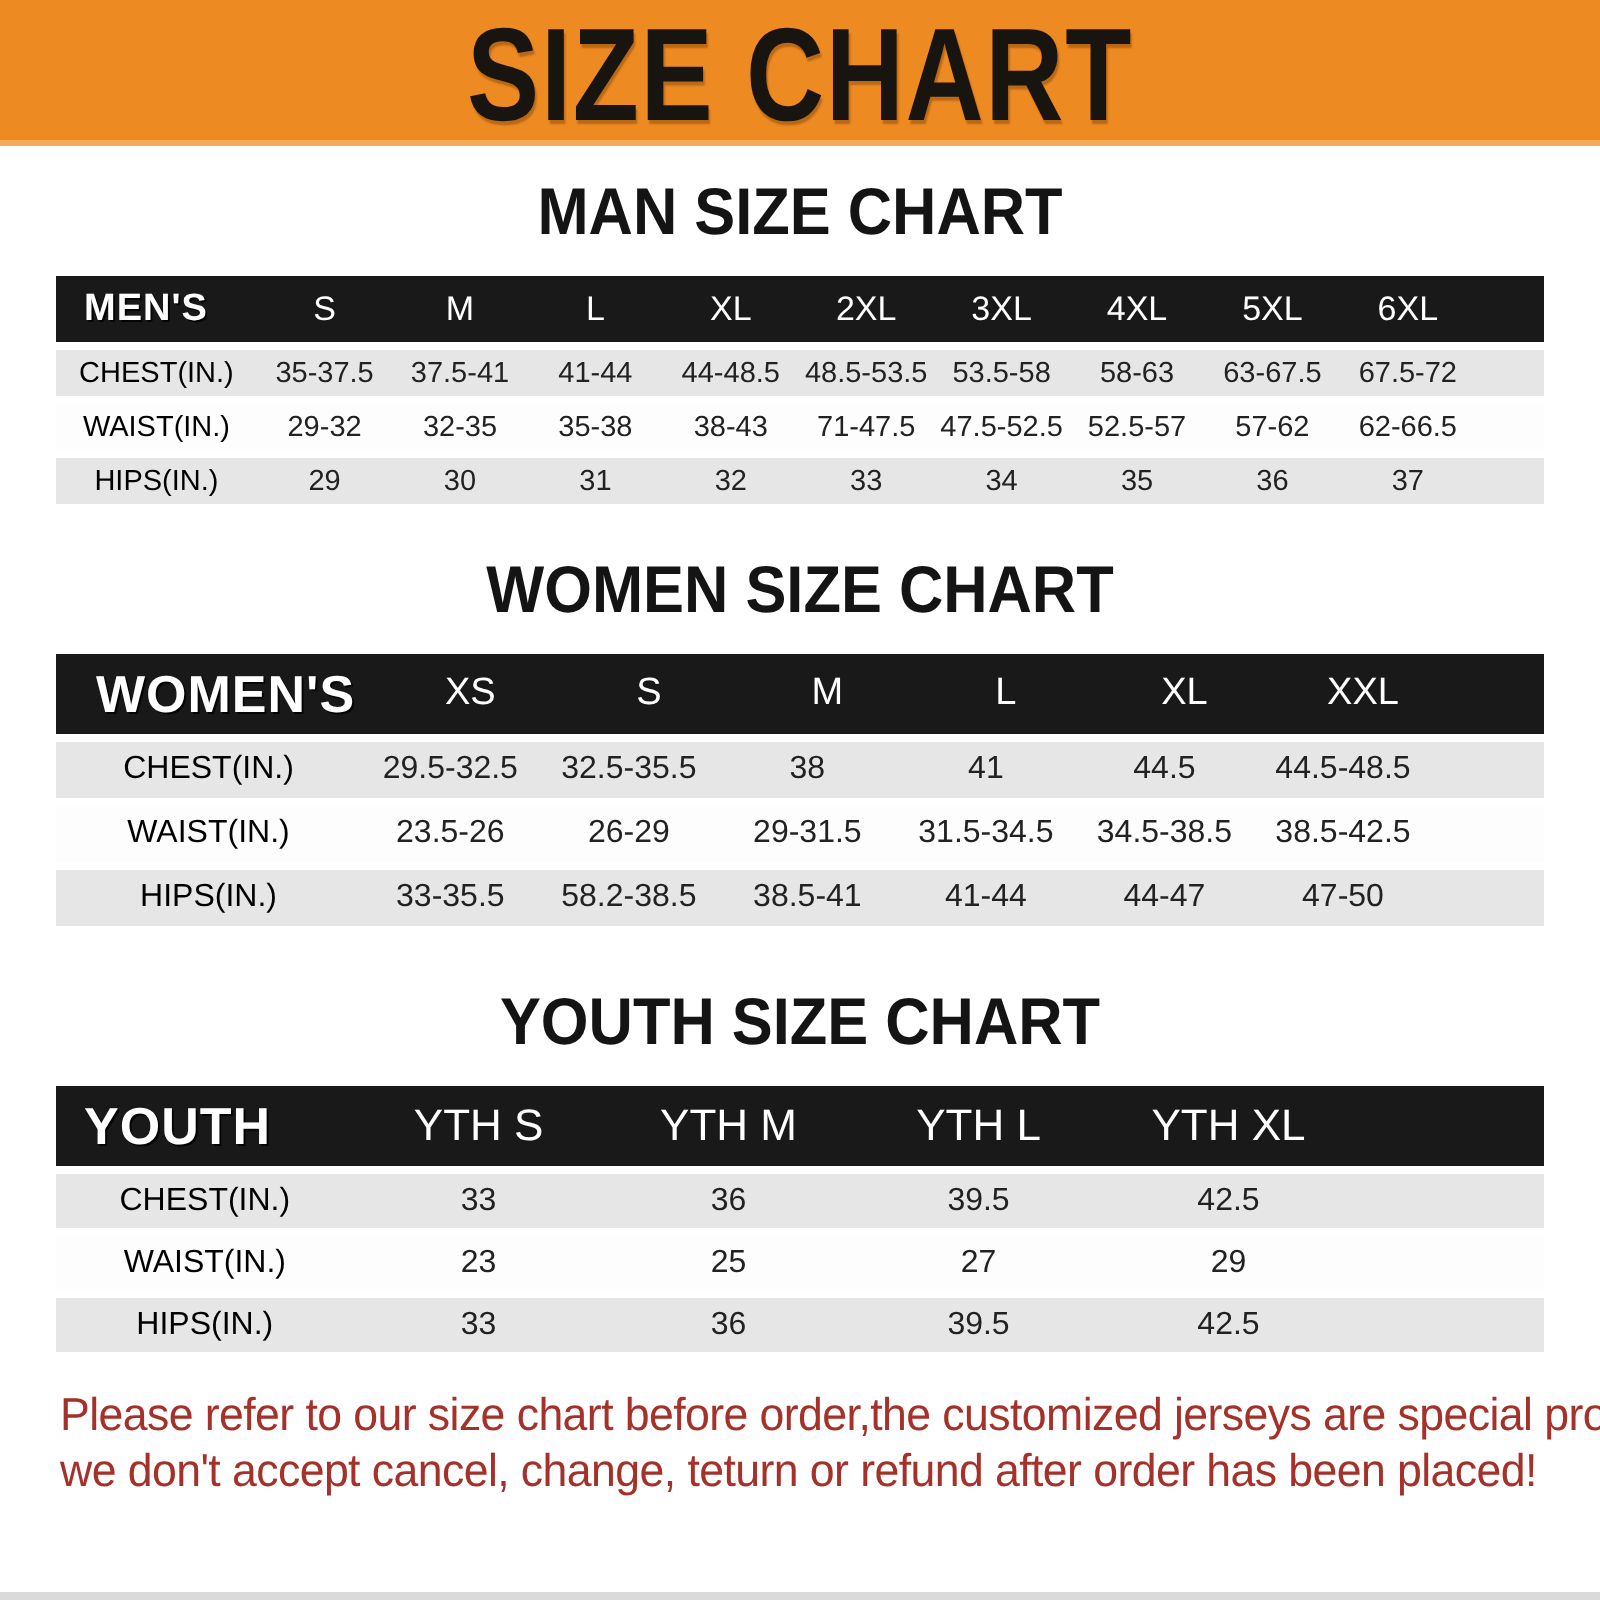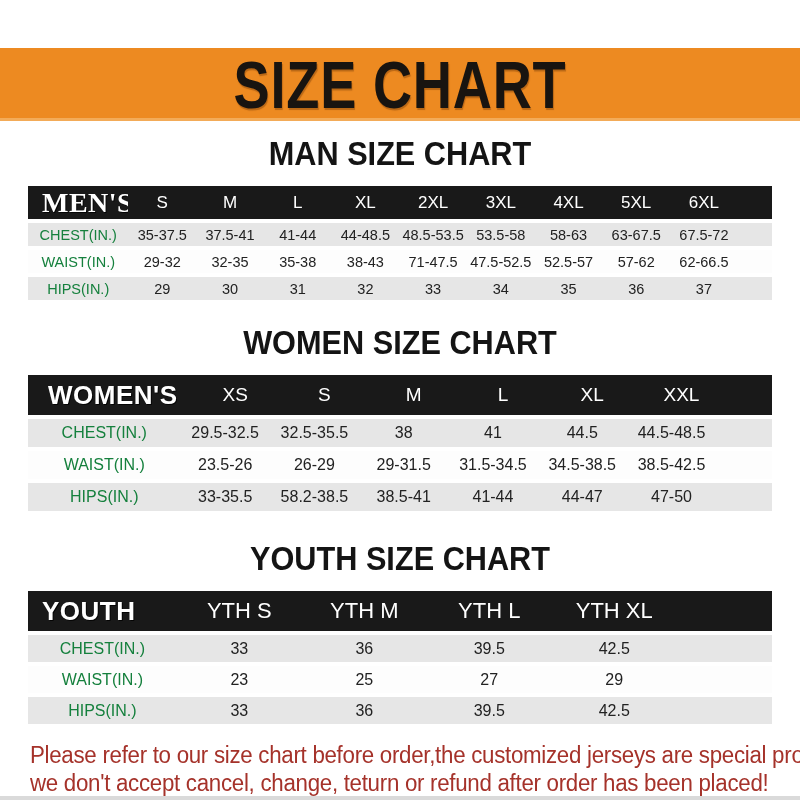--- a/index.html
+++ b/index.html
@@ -8,21 +8,21 @@
     background:#ffffff;
     font-family:"Liberation Sans", sans-serif;
     position:relative;
     overflow:hidden;
   }
   
   .banner{
     height:73px;width:100%;
     background:#ed8a21;
     box-shadow: inset 0 -3px 0 #f3ab58;
-    display:flex;align-items:center;justify-content:center;margin-top:48px;
+    display:flex;align-items:center;justify-content:center;
   }
   .banner h1{
     margin:0;
     font-size:66px;line-height:66px;
     font-weight:bold;
     color:#181410;
     letter-spacing:1px;
     transform:scaleX(0.82);
     transform-origin:center;
     text-shadow:1px 2px 1px rgba(90,40,0,0.35);
@@ -65,26 +65,26 @@
   thead th.corner{
     text-align:left;
     padding-left:14px;
     font-weight:bold;
     letter-spacing:0.5px;
     text-shadow:1px 1px 0 rgba(0,0,0,0.8);
   }
   tbody tr:nth-child(odd) td{background:#e6e6e6;}
   tbody tr:nth-child(even) td{background:#fdfdfd;}
   tbody td{color:#222222;}
-  tbody td.row-label{color:#15803d;}
+  tbody td.row-label{color:#000000;}
   
   .tbl-men col.label{width:13.5%;}
   .tbl-men col.size{width:9.1%;}
   .tbl-men thead th{height:33px;font-size:17px;}
-  .tbl-men thead th.corner{font-size:28px;font-family:Liberation Serif, serif;}
+  .tbl-men thead th.corner{font-size:19px;}
   .tbl-men tbody td{height:23px;font-size:14.5px;}
   
   .tbl-women{border-spacing:0 6px;margin-top:14px;}
   .tbl-women col.label{width:20.5%;}
   .tbl-women col.size{width:12%;}
   .tbl-women thead th{height:40px;font-size:19px;padding-left:20px;}
   .tbl-women thead th.corner{font-size:26px;}
   .tbl-women tbody td{height:28px;font-size:16px;}
   
   .tbl-youth{border-spacing:0 6px;margin-top:12px;}

